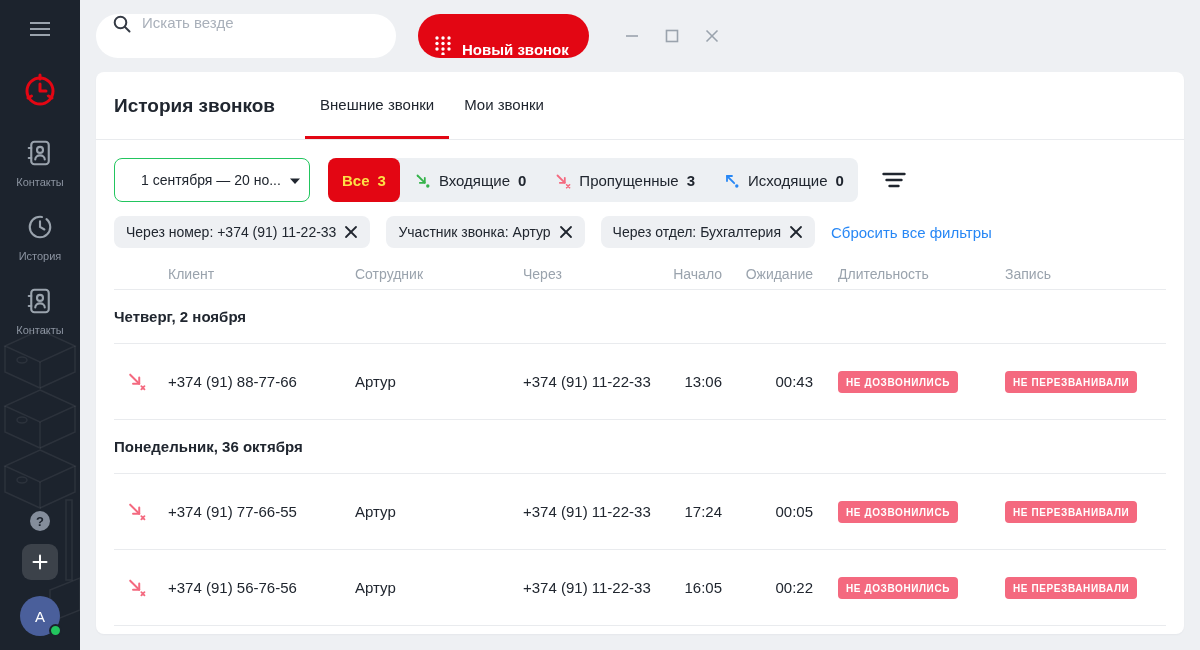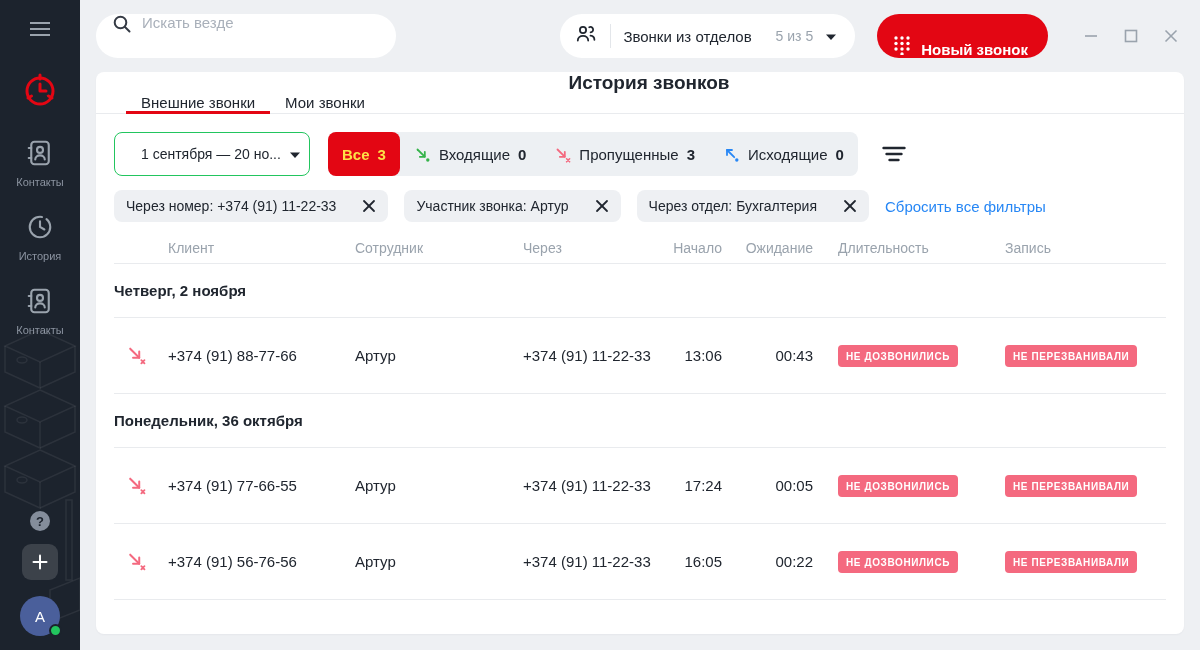--- a/index.html
+++ b/index.html
@@ -60,21 +60,21 @@
     gap:10px; padding:14px 20px 0 16px; cursor:pointer; font-family:inherit;
   }
   .win-controls { display:flex; align-items:center; gap:26px; margin-left:36px; margin-right:6px; }
   .win-controls span { cursor:pointer; display:flex; }
   
   .card {
     margin:0 16px 16px; background:#fff; border-radius:8px; flex:1;
     box-shadow:0 1px 2px rgba(16,24,40,.04); display:flex; flex-direction:column;
     overflow:hidden;
   }
-  .card-header { height:42px; border-bottom:1px solid #e9ebee; display:flex; align-items:stretch;flex-direction:column; }
+  .card-header { height:68px; border-bottom:1px solid #e9ebee; display:flex; align-items:stretch; }
   .page-title { font-size:19px; font-weight:700; align-self:center; padding-left:18px; }
   .tabs { display:flex; margin-left:30px; }
   .tab {
     padding:0 15px; font-size:15px; display:flex; align-items:center; cursor:pointer;
     border-bottom:3px solid transparent; color:#20262f;
   }
   .tab.active { border-bottom-color:#e30613; }
   
   .filters-row { display:flex; align-items:center; margin:18px 18px 0; }
   .date-select {
@@ -87,21 +87,21 @@
     display:flex; align-items:center; gap:8px; padding:0 14px; font-size:15px;
     cursor:pointer; border-radius:8px;
   }
   .segment .seg-count { font-weight:700; }
   .segment.active { background:#e30613; color:#fde047; font-weight:600; }
   .filter-btn { margin-left:16px; padding:8px; cursor:pointer; display:flex; }
   
   .chips-row { display:flex; align-items:center; margin:14px 18px 0; gap:16px; }
   .chip {
     height:32px; background:#eef0f3; border-radius:8px; display:flex; align-items:center;
-    gap:26px; padding:16px 12px; font-size:14px;
+    gap:8px; padding:16px 12px; font-size:14px;
   }
   .chip-close { display:flex; cursor:pointer; }
   .reset-link { color:#2787f5; font-size:15px; cursor:pointer; text-decoration:none; }
   
   .table-area { margin:10px 18px 0; flex:1; }
   .tgrid {
     display:grid; grid-template-columns:54px 187px 168px 150px 49px 91px 167px 1fr;
     align-items:center;
   }
   .thead { height:32px; color:#9aa3ad; font-size:14px; border-bottom:1px solid #e9ebee; }
@@ -226,38 +226,20 @@
     <div class="search-pill">
       <span>
         <svg width="20" height="20" viewBox="0 0 20 20" fill="none" stroke="#343a44" stroke-width="2" stroke-linecap="round">
           <circle cx="8.5" cy="8.5" r="5.8"></circle>
             <line x1="13" y1="13" x2="17.5" y2="17.5"></line>
         </svg>
       </span>
       <input type="text" placeholder="Искать везде" style="">
     </div>
 
-    <div class="dept-select">
-      <span>
-        <svg width="24" height="24" viewBox="0 0 24 24" fill="none" stroke="#20262f" stroke-width="1.8" stroke-linecap="round">
-          <circle cx="9" cy="8" r="3.1"></circle>
-          <path d="M3.8 18.5c0-2.9 2.3-4.7 5.2-4.7s5.2 1.8 5.2 4.7"></path>
-          <path d="M15.2 5.2a2.7 2.7 0 1 1 1.4 5.1"></path>
-          <path d="M16.5 13.6c2.3.3 3.9 1.9 3.9 4.2"></path>
-        </svg>
-      </span>
-      <span class="dept-divider"></span>
-      <span class="dept-label">Звонки из отделов</span>
-      <span class="dept-count">5 из 5</span>
-      <span>
-        <svg width="12" height="8" viewBox="0 0 12 8">
-            <polygon points="1,1.5 11,1.5 6,7" fill="#20262f"></polygon>
-          </svg>
-      </span>
-    </div>
 
     <button class="new-call-btn">
       <span>
         <svg width="18" height="20" viewBox="0 0 18 20">
           <g fill="#fff">
             <circle cx="3" cy="3" r="1.7"></circle>
               <circle cx="9" cy="3" r="1.7"></circle>
               <circle cx="15" cy="3" r="1.7"></circle>
             <circle cx="3" cy="8.5" r="1.7"></circle>
               <circle cx="9" cy="8.5" r="1.7"></circle>

